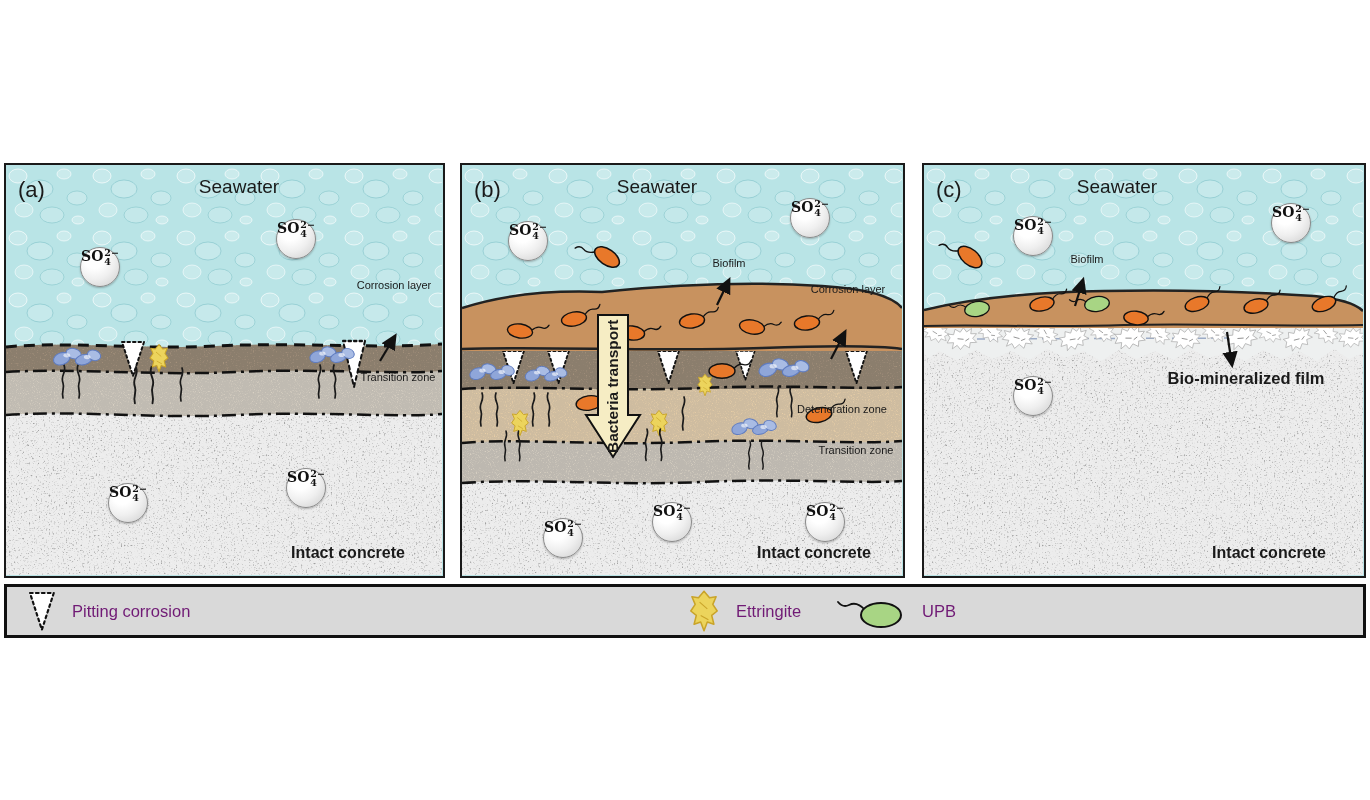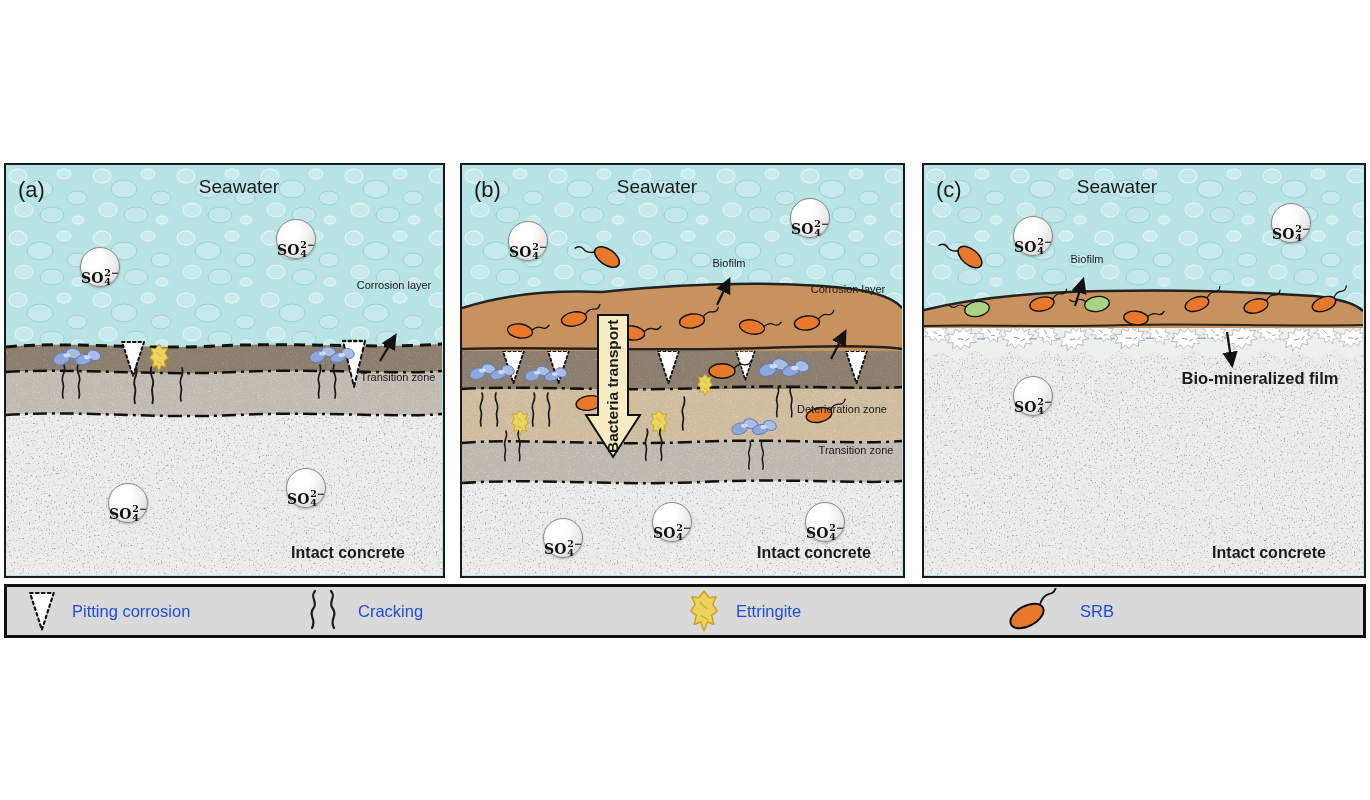--- a/index.html
+++ b/index.html
@@ -10,29 +10,29 @@
   .panel svg{position:absolute;left:0;top:0;}
   .tag{position:absolute;left:12px;top:12px;font-size:22px;z-index:5;}
   .lbl{position:absolute;z-index:5;font-size:11px;line-height:1.2;text-align:center;}
   .lbl.big{font-size:19px;}
   .lbl.bold{font-weight:bold;font-size:16px;}
   .rot{transform:rotate(-90deg);transform-origin:center center;white-space:nowrap;
        font-size:15.5px;font-weight:600;}
   .so4{position:absolute;width:38px;height:38px;border-radius:50%;z-index:4;
        background:radial-gradient(circle at 35% 30%, #ffffff 25%, #efefef 55%, #cccccc 100%);
        border:1px solid #8a8a8a;box-shadow:0 1px 2px rgba(0,0,0,.25);
-       display:flex;align-items:flex-end;justify-content:center;
+       display:flex;align-items:flex-start;justify-content:center;
        font-family:"DejaVu Serif","Liberation Serif",serif;font-weight:bold;color:#111;}
   .so4 .b{font-size:14px;}
   .so4 .stk{display:flex;flex-direction:column;align-items:flex-start;margin-left:1px;}
   .so4 .sp,.so4 .sb{font-size:9.5px;line-height:9px;}
   .legend{position:absolute;left:4px;top:584px;width:1362px;height:54px;background:#d9d9d9;
           border:3px solid #111;box-sizing:border-box;}
   .li{position:absolute;top:0;height:100%;display:flex;align-items:center;gap:15px;}
-  .li .lt{font-size:16.5px;color:#1d4ed8;}
+  .li .lt{font-size:16.5px;color:#701a75;}
   .li .serif{font-family:"DejaVu Serif","Liberation Serif",serif;}
   .li .serif .s3{font-size:11px;vertical-align:-4px;}
   .defs-svg{position:absolute;width:0;height:0;}
 </style>
 </head>
 <body>
 
 <div class="stage">
 
 <svg class="defs-svg">
@@ -293,21 +293,21 @@
     <use href="#srb" transform="translate(273,139) scale(.68) rotate(-18)"></use>
     <use href="#srb" transform="translate(332,141) scale(.68) rotate(-14)"></use>
     <use href="#srb" transform="translate(400,139) scale(.68) rotate(-20)"></use>
     <use href="#srb" transform="translate(46,92) scale(.78) rotate(-140)"></use>
     <line x1="151" y1="141" x2="159" y2="115" stroke="#111" stroke-width="2.2" marker-end="url(#ah)"></line>
     <line x1="303" y1="167" x2="308" y2="200" stroke="#111" stroke-width="2.2" marker-end="url(#ah)"></line>
   </svg>
   <div class="tag">(c)</div>
   <div class="lbl big" style="left:128px;top:11px;width:130px">Seawater</div>
   <div class="lbl" style="left:123px;top:88px;width:80px">Biofilm</div>
-  <div class="lbl bold" style="left:251px;top:204px;width:170px;font-size:16.5px">Bio-mineralized film</div>
+  <div class="lbl bold" style="left:237px;top:204px;width:170px;font-size:16.5px">Bio-mineralized film</div>
   <div class="lbl bold" style="left:265px;top:378px;width:160px">Intact concrete</div>
   <div class="so4" style="left:89px;top:51px">
         <span class="b">SO</span>
         <span class="stk">
           <span class="sp">2−</span>
           <span class="sb">4</span>
         </span>
       </div>
   <div class="so4" style="left:347px;top:38px">
         <span class="b">SO</span>
@@ -325,36 +325,27 @@
       </div>
 </section>
 
 <footer class="legend">
   <div class="li" style="left:20px">
     <svg width="30" height="44" viewBox="0 0 30 44">
           <use href="#pit" transform="translate(3,4) scale(1.08)"></use>
         </svg>
     <span class="lt">Pitting corrosion</span>
   </div>
-  <div class="li" style="left:296px">
-    <svg width="40" height="46" viewBox="0 0 40 46">
-      <g fill="none" stroke="#1a1a1a" stroke-width="2.2" stroke-linecap="round">
-        <path d="M12,3 c-6,7 4,10 -2,18 c-5,7 4,10 -1,19"></path>
-        <path d="M28,3 c6,7 -4,10 2,18 c5,7 -4,10 1,19"></path>
-      </g>
-    </svg>
-    <span class="lt">Cracking</span>
-  </div>
   <div class="li" style="left:680px">
     <svg width="34" height="44" viewBox="0 0 34 44">
           <use href="#ettringite" transform="translate(17,22) scale(1.1)"></use>
         </svg>
     <span class="lt">Ettringite</span>
   </div>
-  <div class="li" style="left:994px">
-    <svg width="64" height="46" viewBox="0 0 64 46">
-          <use href="#srb" transform="translate(26,28) rotate(-28)"></use>
+  <div class="li" style="left:830px">
+    <svg width="70" height="44" viewBox="0 0 70 44">
+          <use href="#upb" transform="translate(44,26)"></use>
         </svg>
-    <span class="lt">SRB</span>
+    <span class="lt">UPB</span>
   </div>
 </footer>
 
 </div>
 
 </body></html>

